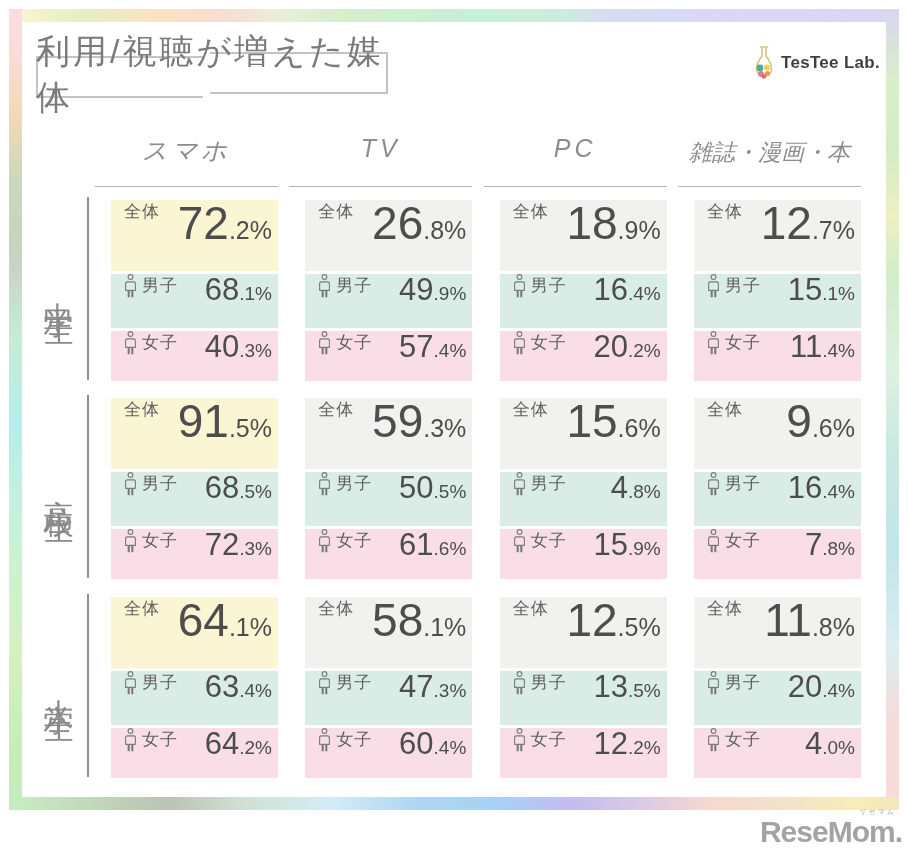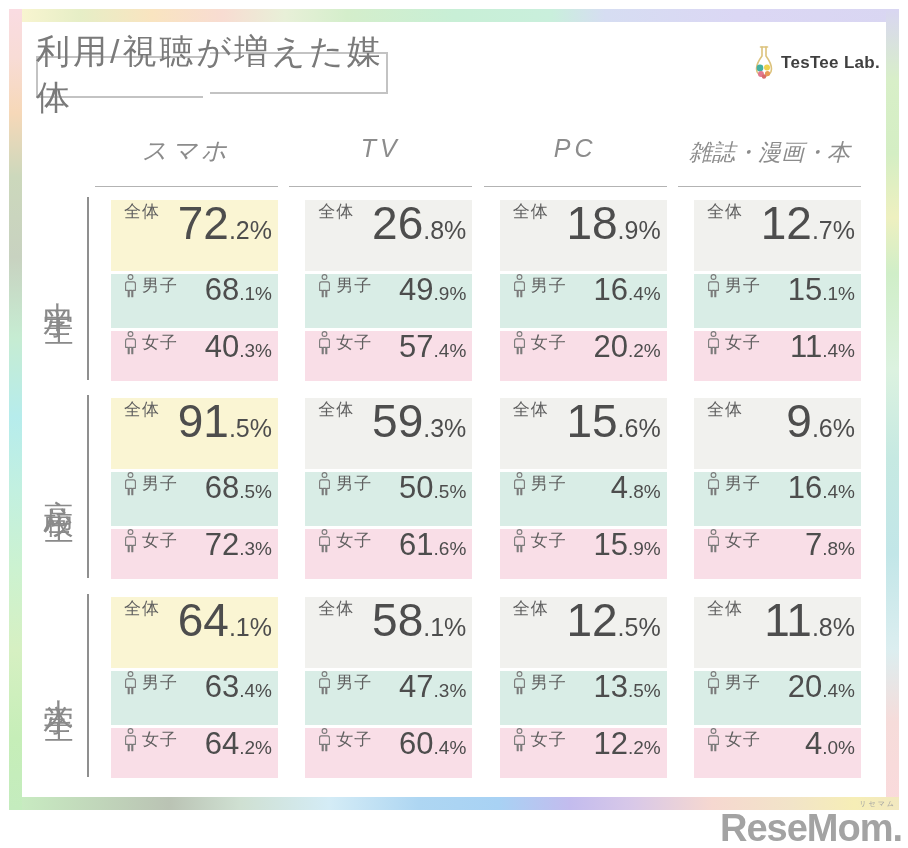--- a/index.html
+++ b/index.html
@@ -54,21 +54,21 @@
   .spacer{flex:1;}
   .num{display:inline-flex;align-items:baseline;color:var(--number-text);line-height:1;white-space:nowrap;}
   .overall .int{font-size:46px;}
   .overall .frac,.overall .pct{font-size:25px;}
   .male .int,.female .int{font-size:31px;}
   .male .frac,.male .pct,.female .frac,.female .pct{font-size:19px;}
   .person{width:13px;height:24px;margin-right:5px;flex:0 0 auto;}
   
   .watermark{position:absolute;right:6px;bottom:1px;text-align:right;}
   .wm-ruby{display:block;font-size:7px;color:#a3a3a3;letter-spacing:2px;margin:0 6px 0 0;}
-  .wm-text{font-size:38px;font-weight:700;color:#a3a3a3;letter-spacing:-1px;line-height:1;}
+  .wm-text{font-size:30px;font-weight:700;color:#a3a3a3;letter-spacing:-1px;line-height:1;}
 </style>
 </head>
 <body>
 
 <div class="canvas">
 
   <div class="edge edge-top"></div>
   <div class="edge edge-right"></div>
   <div class="edge edge-bottom"></div>
   <div class="edge edge-left"></div>

